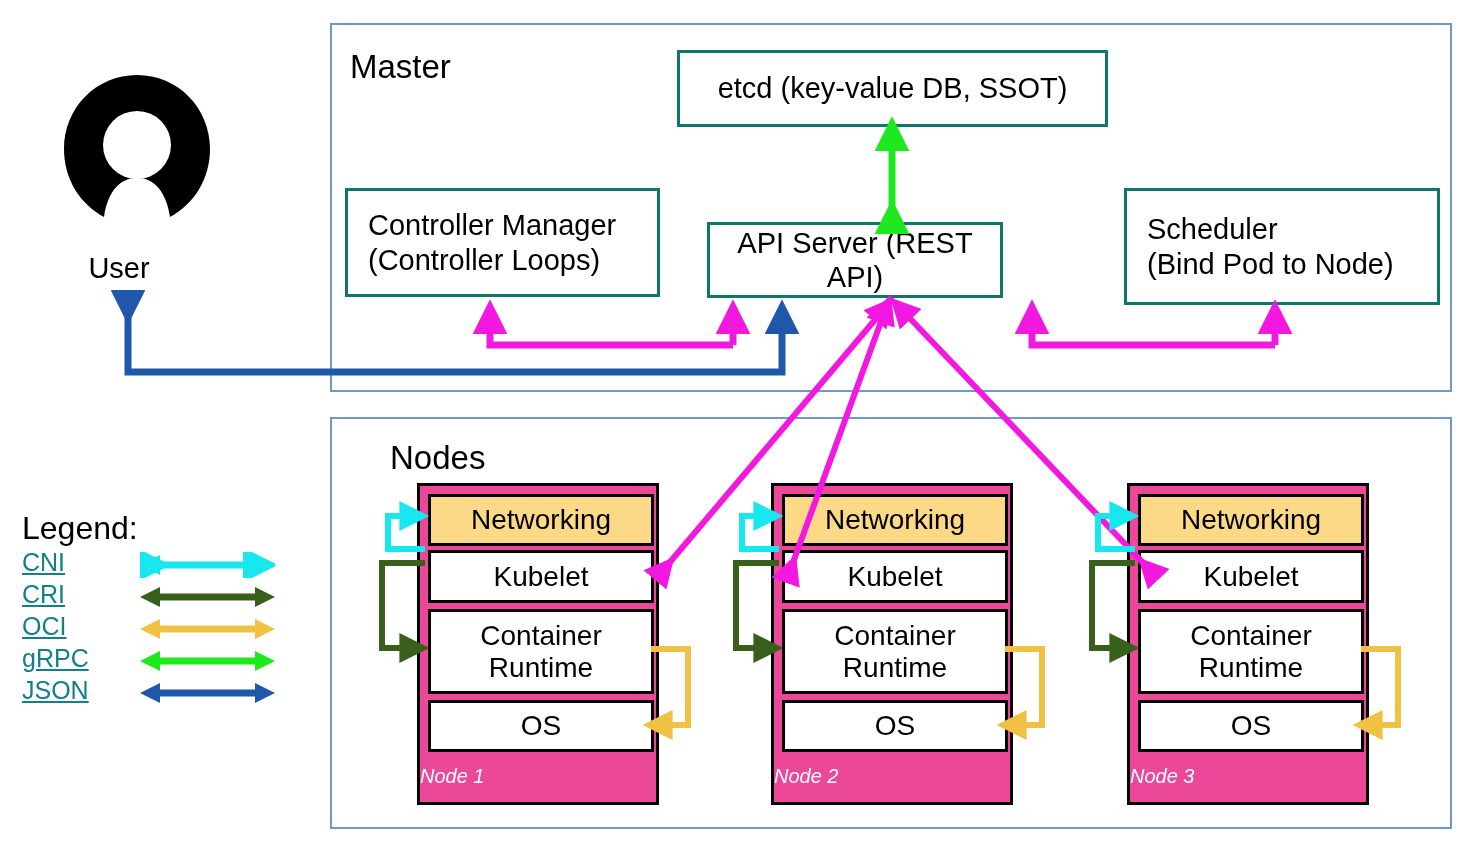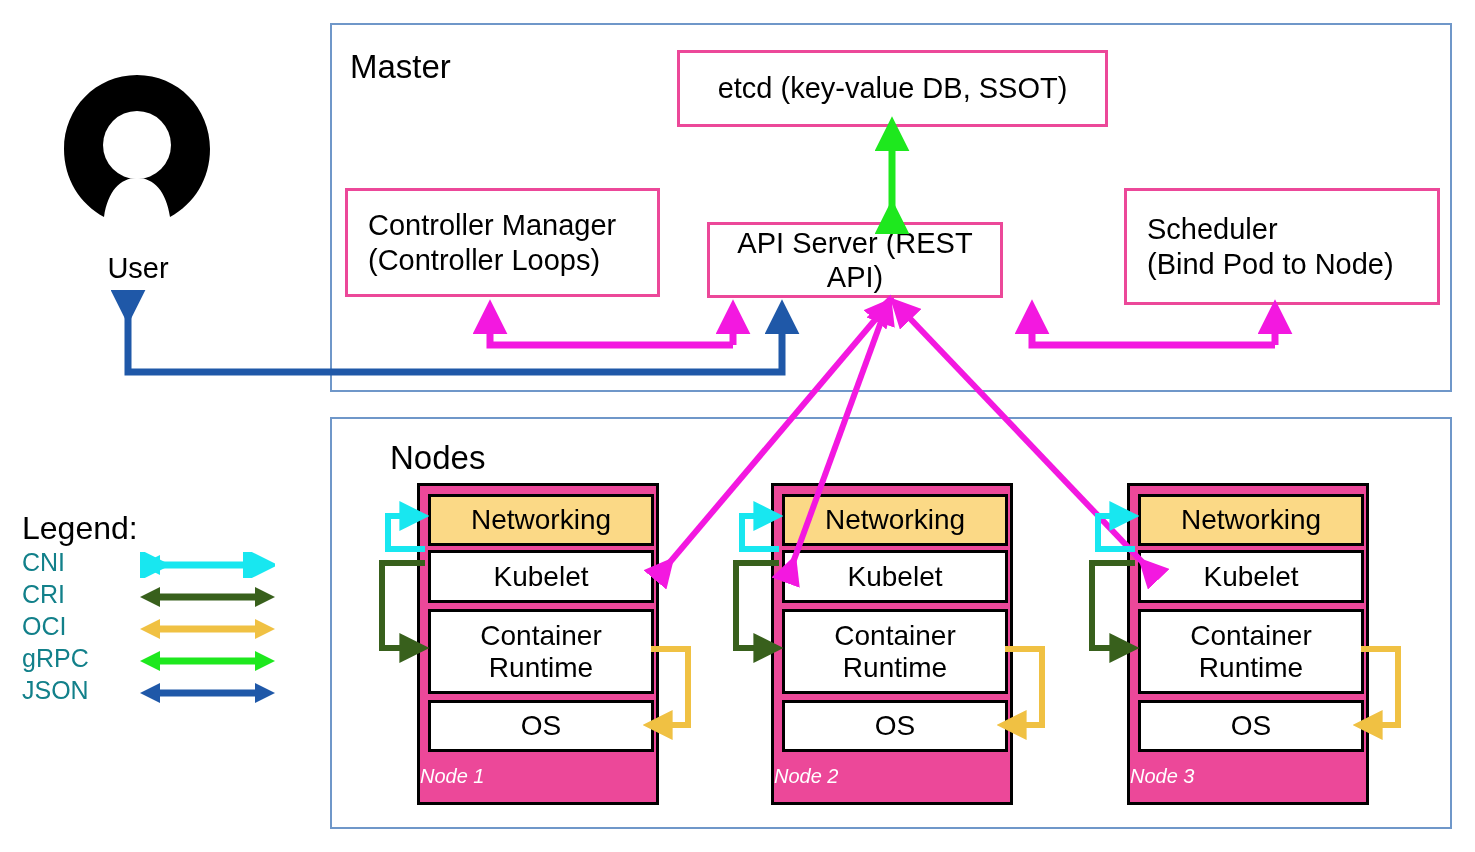--- a/index.html
+++ b/index.html
@@ -6,21 +6,21 @@
   body{width:1475px;height:852px;position:relative;overflow:hidden;
        font-family:"Liberation Sans","DejaVu Sans",sans-serif;color:#000;}
   .stage{position:absolute;left:0;top:0;width:1475px;height:852px;}
   svg.layer{position:absolute;left:0;top:0;width:1475px;height:852px;pointer-events:none;}
 
   
   .group-frame{position:absolute;border:2px solid #6f97c9;background:transparent;box-sizing:border-box;}
   .group-title{position:absolute;font-size:33px;line-height:1;color:#000;white-space:nowrap;}
 
   
-  .ms-box{position:absolute;box-sizing:border-box;border:3px solid #ec4899;background:#fff;
+  .ms-box{position:absolute;box-sizing:border-box;border:3px solid #0f766e;background:#fff;
           display:flex;align-items:center;padding-left:20px;}
   .ms-box .txt{font-size:29px;line-height:1.18;color:#000;white-space:pre-line;text-align:left;}
   .ms-box.center .txt{width:100%;text-align:center;padding-right:20px;}
 
   
   .node{position:absolute;box-sizing:border-box;background:#ec4899;border:3px solid #000;}
   .node-row{position:absolute;box-sizing:border-box;border:3px solid #000;background:#fff;
             display:flex;align-items:center;justify-content:center;text-align:center;}
   .node-row .txt{font-size:28px;line-height:1.12;color:#000;white-space:pre-line;}
   .node-row.net{background:#fbd986;}
@@ -28,21 +28,21 @@
 
   
   .user-icon{position:absolute;}
   .user-label{position:absolute;font-size:29px;color:#000;text-align:center;width:160px;}
 
   
   .legend{position:absolute;}
   .legend-title{font-size:32px;color:#000;margin-bottom:2px;}
   .legend-row{position:relative;height:32px;}
   .legend-name{position:absolute;left:0;top:0;font-size:25px;color:#12808a;
-               line-height:1.05;white-space:nowrap;}
+               text-decoration:underline;line-height:1.05;white-space:nowrap;}
   .legend-swatch{position:absolute;left:118px;top:3px;width:135px;height:26px;}
 </style>
 </head>
 <body>
 
 <div class="stage">
 
   <div class="group-frame" style="left:330px;top:23px;width:1122px;height:369px;"></div>
   <div class="group-title" style="left:350px;top:50px;">Master</div>
 
@@ -50,21 +50,21 @@
   <div class="group-title" style="left:350px;top:441px;margin-left:40px;">Nodes</div>
 
   <div class="user-icon" style="left:62px;top:73px;width:150px;height:150px;">
     <svg width="150" height="150" viewBox="0 0 150 150">
       <path d="M75 2 C34 2 2 35 2 76 C2 106 18 131 42 144
                C46 118 58 105 75 105 C92 105 104 118 108 144
                C132 131 148 106 148 76 C148 35 116 2 75 2 Z" fill="#000"></path>
       <circle cx="75" cy="72" r="34" fill="#fff"></circle>
     </svg>
   </div>
-  <div class="user-label" style="left:58px;top:252px;">User</div>
+  <div class="user-label" style="left:39px;top:252px;">User</div>
 
   <div class="ms-box center" style="left:677px;top:50px;width:431px;height:77px;">
     <span class="txt">etcd (key-value DB, SSOT)</span>
   </div>
 
   <div class="ms-box" style="left:345px;top:188px;width:315px;height:109px;">
     <span class="txt">Controller Manager
 (Controller Loops)</span>
   </div>
 

